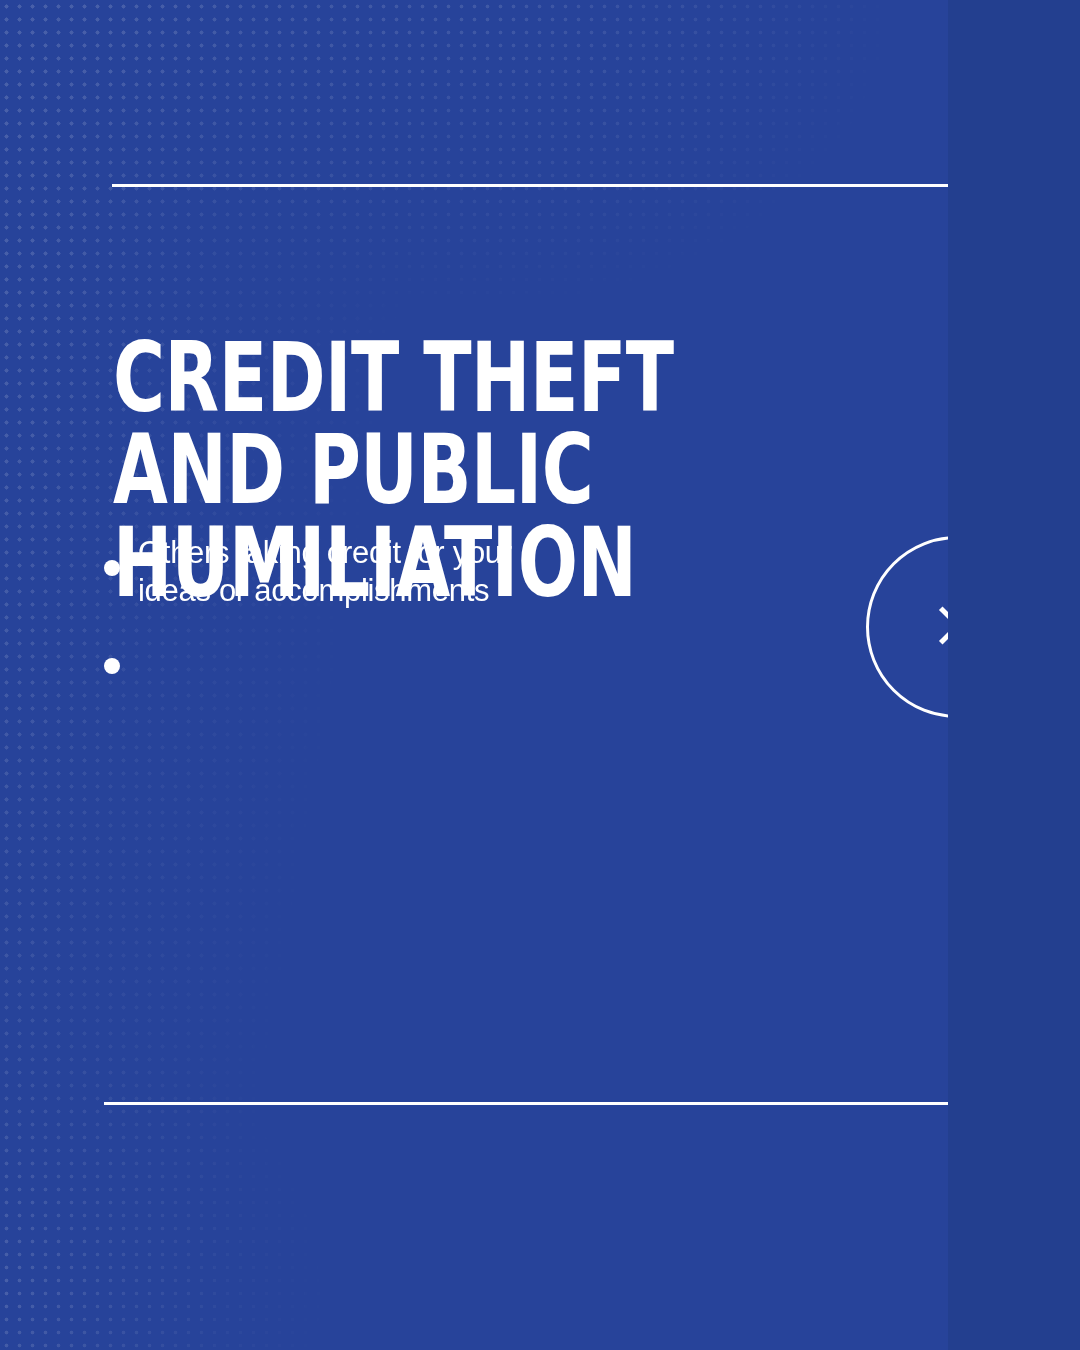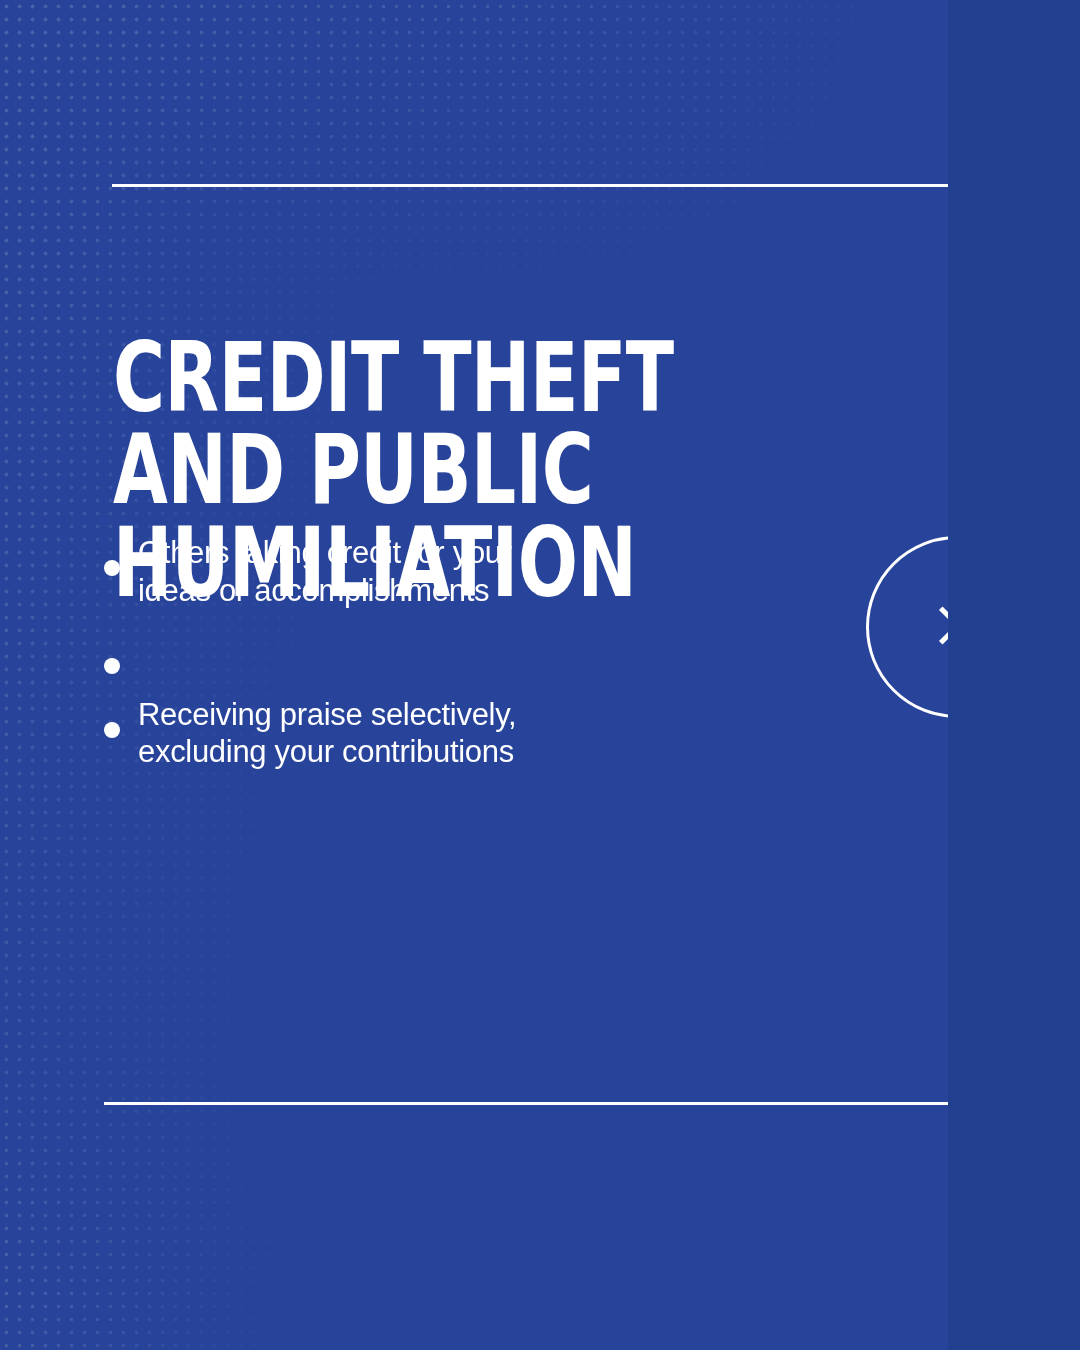--- a/index.html
+++ b/index.html
@@ -150,25 +150,20 @@
 
   <ul class="bullets">
     <li>
       <span class="bullet-dot"></span>
       <span class="bullet-text">Others taking credit for your
 ideas or accomplishments</span>
     </li>
     <li>
       <span class="bullet-dot"></span>
     </li>
-    <li>
-      <span class="bullet-dot"></span>
-      <span class="bullet-text">Receiving praise selectively,
-excluding your contributions</span>
-    </li>
   </ul>
 
   <div class="next-pill">
     <span class="chev"></span>
   </div>
 
   <div class="rule rule-bottom"></div>
 
 </div>
 

